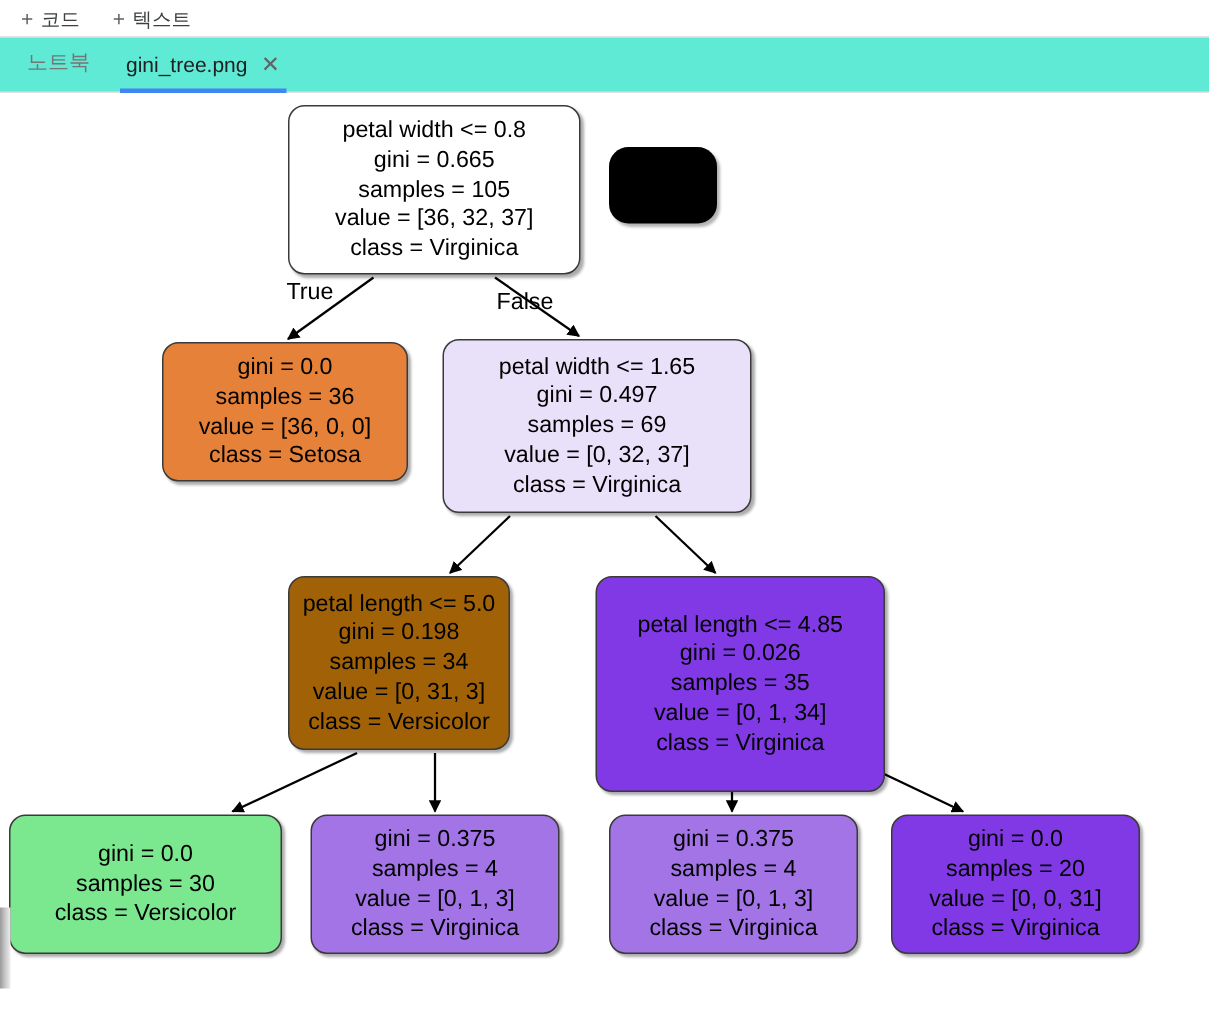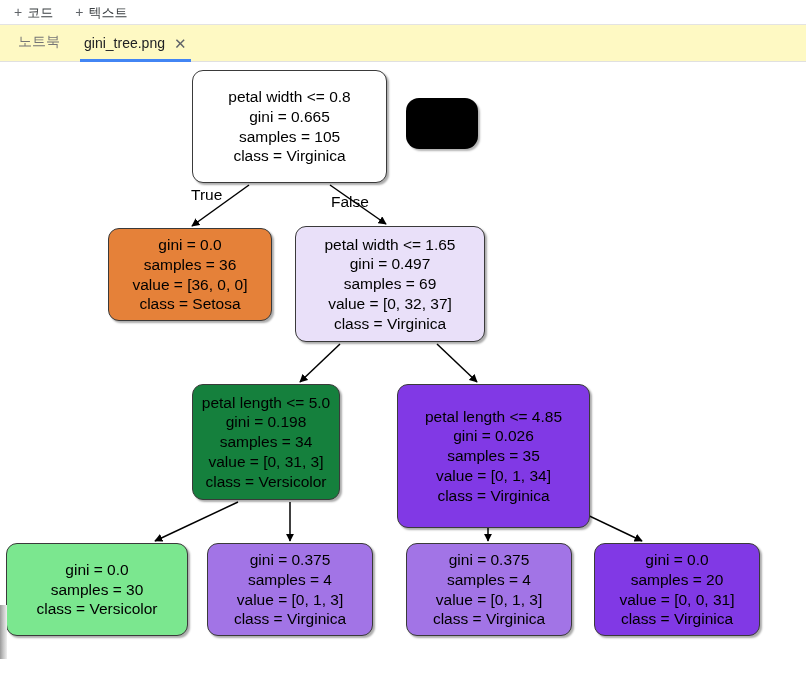--- a/index.html
+++ b/index.html
@@ -29,21 +29,21 @@
   }
   .plus { font-size: 14px; color: #5f6368; }
 
   
   #tabstrip {
     height: 37px;
     display: flex;
     align-items: flex-end;
     padding-left: 14px;
     gap: 16px;
-    background: #fef9c3;
+    background: #5eead4;
     border-bottom: 1px solid #e0e0e0;
   }
   .tab {
     display: flex; align-items: center; gap: 9px;
     font-size: 14px; color: #757575;
     padding: 0 4px 8px 4px;
     cursor: pointer; white-space: nowrap;
     border-bottom: 3px solid transparent;
     position: relative; top: 1px;
   }
@@ -142,36 +142,37 @@
         <line x1="290" y1="440" x2="290" y2="479" marker-end="url(#arrow)"></line>
         <line x1="488" y1="440" x2="488" y2="479" marker-end="url(#arrow)"></line>
         <line x1="560" y1="440" x2="642" y2="479" marker-end="url(#arrow)"></line>
       </g>
   </svg>
   <div id="node-layer">
       <div class="node" style="left: 192px; top: 8px; width: 195px; height: 113px; background: rgb(255, 255, 255); text-align: center;">
         <span>petal width &lt;= 0.8</span>
         <span>gini = 0.665</span>
         <span>samples = 105</span>
+        <span>value = [36, 32, 37]</span>
         <span>class = Virginica</span>
       </div>
       <div class="node" style="left: 108px; top: 166px; width: 164px; height: 93px; background: rgb(229, 129, 57);">
         <span>gini = 0.0</span>
         <span>samples = 36</span>
         <span>value = [36, 0, 0]</span>
         <span>class = Setosa</span>
       </div>
-      <div class="node" style="left: 295px; top: 164px; width: 190px; height: 116px; background: rgb(233, 224, 249);">
+      <div class="node" style="left: 295px; top: 164px; width: 206px; height: 116px; background: rgb(233, 224, 249);">
         <span>petal width &lt;= 1.65</span>
         <span>gini = 0.497</span>
         <span>samples = 69</span>
         <span>value = [0, 32, 37]</span>
         <span>class = Virginica</span>
       </div>
-      <div class="node" style="left: 192px; top: 322px; width: 148px; height: 116px; background: #15803d;">
+      <div class="node" style="left: 192px; top: 322px; width: 148px; height: 116px; background: #a16207;">
         <span>petal length &lt;= 5.0</span>
         <span>gini = 0.198</span>
         <span>samples = 34</span>
         <span>value = [0, 31, 3]</span>
         <span>class = Versicolor</span>
       </div>
       <div class="node" style="left: 397px; top: 322px; width: 193px; height: 144px; background: rgb(129, 57, 229);">
         <span>petal length &lt;= 4.85</span>
         <span>gini = 0.026</span>
         <span>samples = 35</span>

